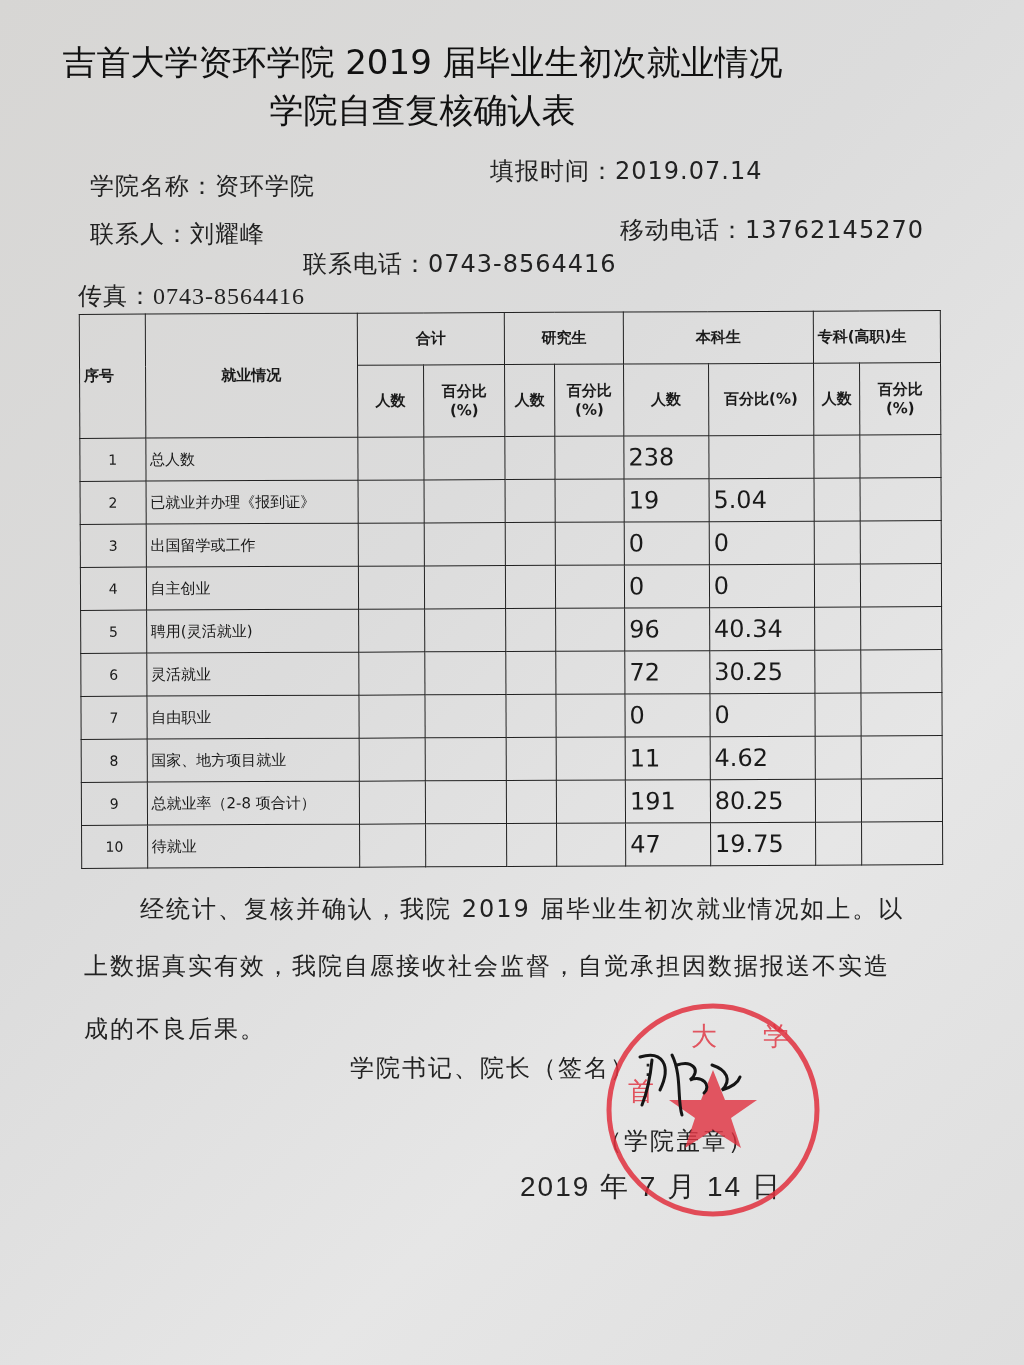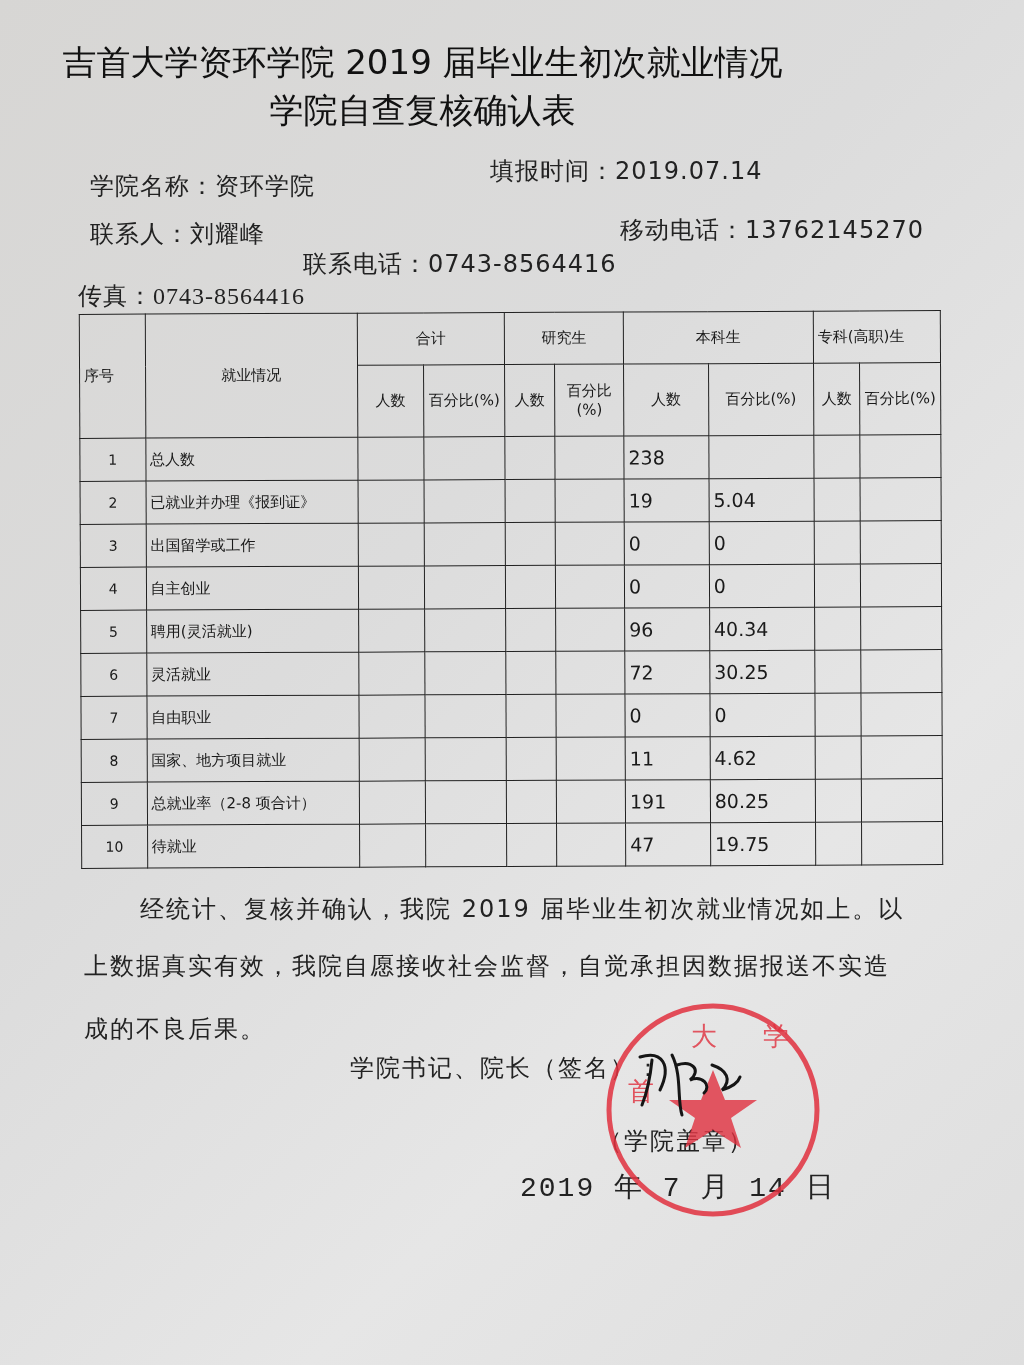--- a/index.html
+++ b/index.html
@@ -10,28 +10,28 @@
   }
   .title { position: absolute; left: 0; width: 845px; text-align: center; font-size: 34px; color: #111; }
   .t1 { top: 40px; }
   .t2 { top: 88px; }
   .info { position: absolute; font-size: 24px; color: #222; white-space: nowrap; letter-spacing: 1px; }
   table.grid {
     position: absolute; left: 80px; top: 312px; width: 862px;
     border-collapse: collapse; font-size: 15px; transform: rotate(-0.25deg);
   }
   .grid td { border: 1.5px solid #222; padding: 0 4px; vertical-align: middle; }
-  .grid .hd { text-align: center; font-size: 15px; }
-  .grid .num { font-size: 19px; text-align: left; }
+  .grid .hd { text-align: center; font-size: 15px; font-weight: bold; }
+  .grid .num { font-size: 24px; text-align: left; }
   .grid .idx { text-align: center; width: 56px; font-size: 14px; }
   .grid .item { width: 200px; font-size: 15px; }
   .grid tr.body-row { height: 43px; }
   .para { position: absolute; left: 84px; font-size: 24px; letter-spacing: 2px; color: #222; white-space: nowrap; }
   .sig { position: absolute; font-size: 24px; color: #222; white-space: nowrap; letter-spacing: 2px; }
-  .datefoot { position: absolute; left: 520px; top: 1168px; font-family: Liberation Mono, monospace; font-size: 28px; color: #222; letter-spacing: 2px; }
+  .datefoot { position: absolute; left: 520px; top: 1168px; font-family: Liberation Sans, sans-serif; font-size: 28px; color: #222; letter-spacing: 2px; }
   .stamp { position: absolute; left: 603px; top: 1000px; width: 220px; height: 220px; }
 </style>
 </head>
 <body>
 
 <div class="title t1">吉首大学资环学院 2019 届毕业生初次就业情况</div>
 <div class="title t2">学院自查复核确认表</div>
 
 <div class="info" style="left:90px; top:158px;margin-top:12px;">学院名称：资环学院</div>
 <div class="info" style="left:490px; top:155px;">填报时间：2019.07.14</div>

